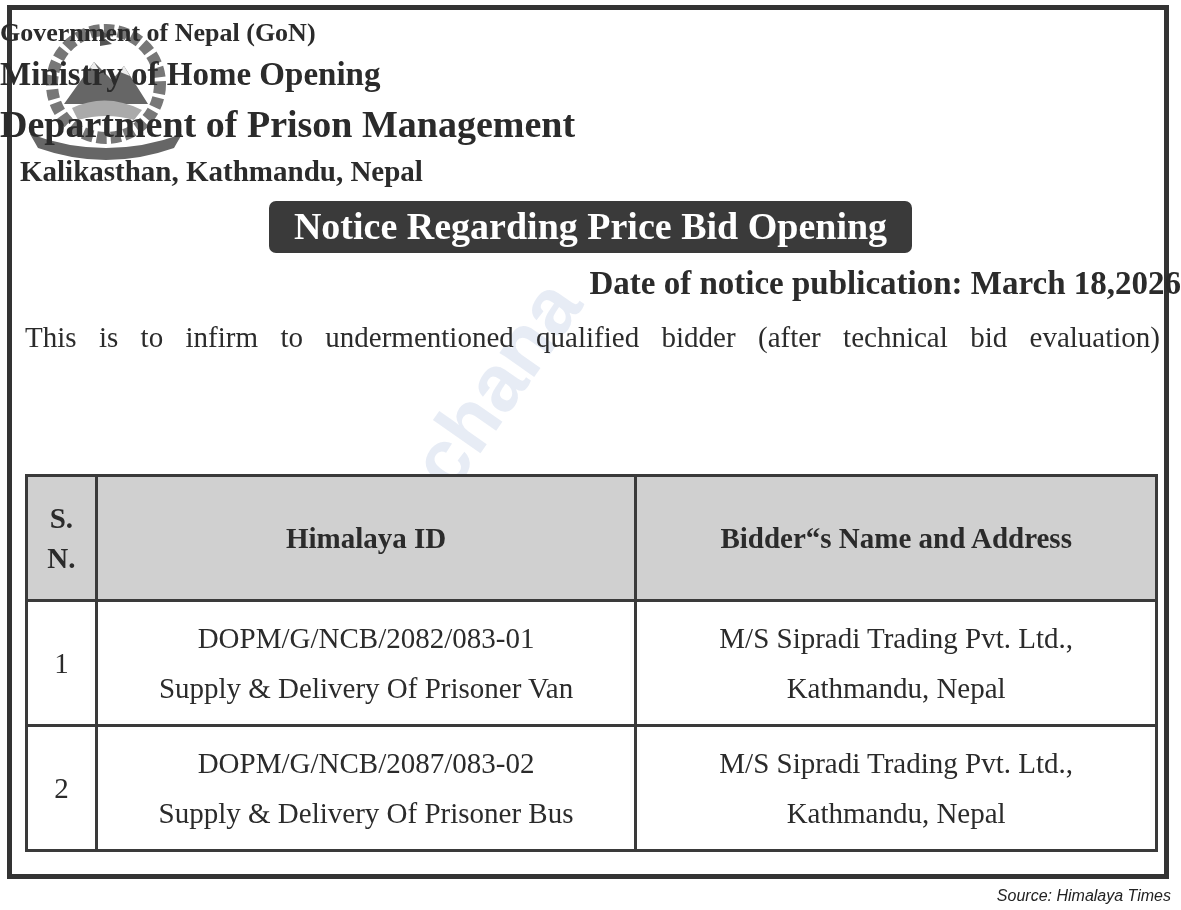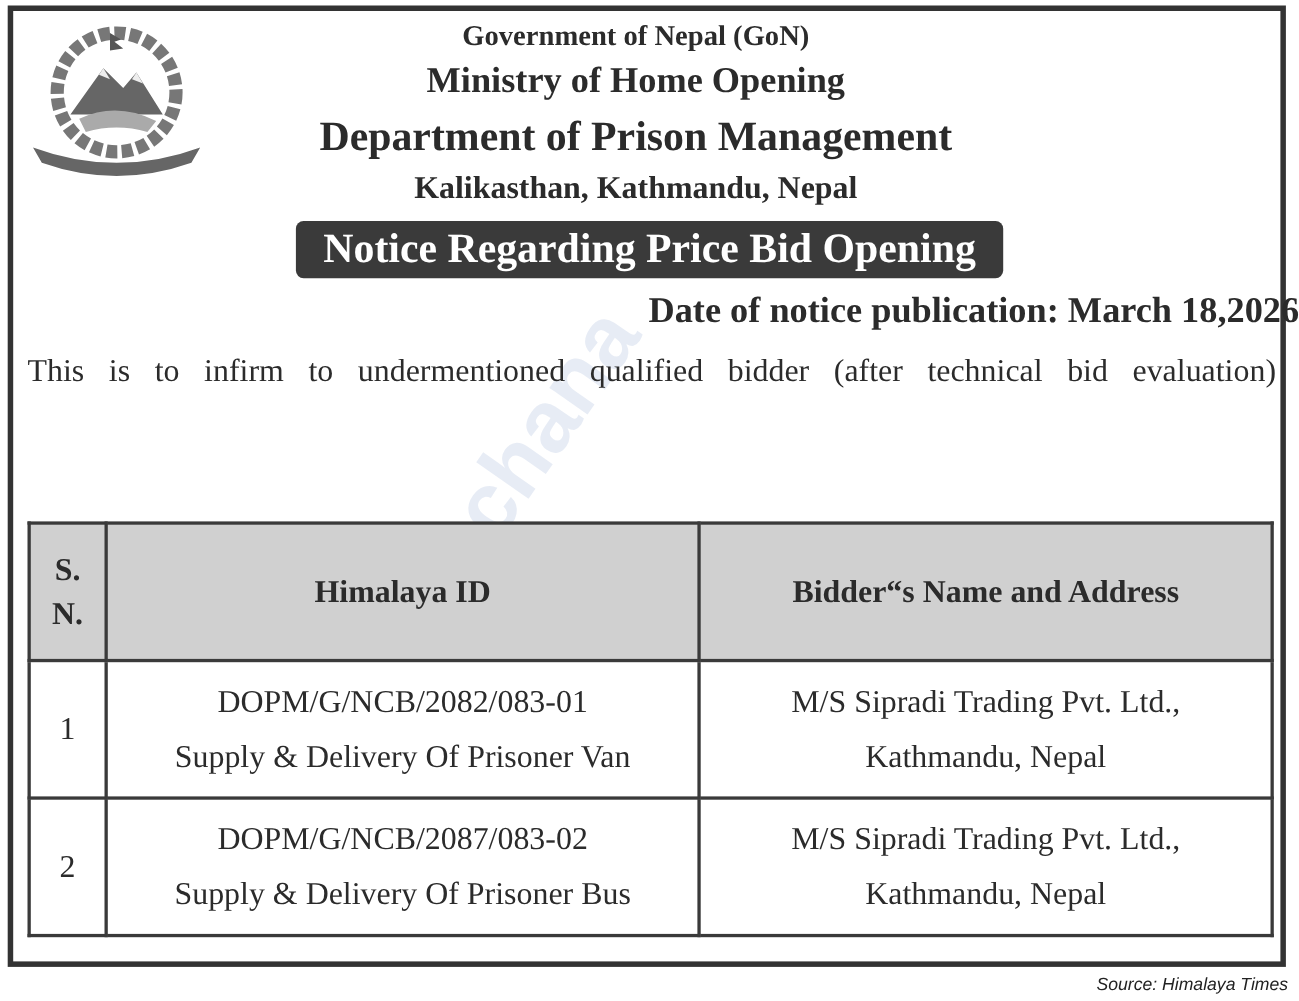--- a/index.html
+++ b/index.html
@@ -1,23 +1,23 @@
 <!DOCTYPE html>
 <html><head>
 <meta charset="utf-8">
 <style>
   html, body { margin:0; padding:0; background:#fff; }
   body { width:1181px; height:910px; position:relative; overflow:hidden; font-family:"Liberation Serif","DejaVu Serif",serif; color:#2b2b2b; }
   .frame { position:absolute; left:7px; top:5px; width:1162px; height:874px; border:5px solid #333; box-sizing:border-box; background:#fff; }
   .emblem { position:absolute; left:24px; top:22px; width:164px; height:140px; }
-  .hdr { position:absolute; left:0; width:1156px; text-align:center; font-weight:bold; }
+  .hdr { position:absolute; left:0; width:1156px; text-align:left; font-weight:bold; }
   .h1 { top:18px; font-size:26px; }
   .h2 { top:56px; font-size:33px; }
   .h3 { top:102px; font-size:38px; }
-  .h4 { top:155px; font-size:29px; }
+  .h4 { top:155px; font-size:29px;padding-left:20px; }
   .title-box { position:absolute; left:269px; top:201px; width:643px; height:52px; background:#3a3a3a; border-radius:7px; color:#fff; font-weight:bold; font-size:38px; text-align:center; line-height:50px; }
   .date { position:absolute; left:0; top:265px; width:1181px; text-align:right; font-weight:bold; font-size:33px; }
   .body-text { position:absolute; left:25px; top:313px; width:1135px; font-size:29px; line-height:48px; text-align:justify; }
   .body-text .line { display:block; text-align:justify; text-align-last:justify; }
   .body-text .line.last { text-align-last:left; }
   table { position:absolute; left:25px; top:474px; width:1133px; border-collapse:collapse; }
   td, th { border:3px solid #3a3a3a; text-align:center; vertical-align:middle; font-size:29px; padding:0; }
   th { background:#d0d0d0; font-weight:bold; height:122px; line-height:40px; }
   td { height:122px; line-height:50px; font-weight:normal; }
   .c1 { width:67px; } .c2 { width:538px; } .c3 { width:520px; }

